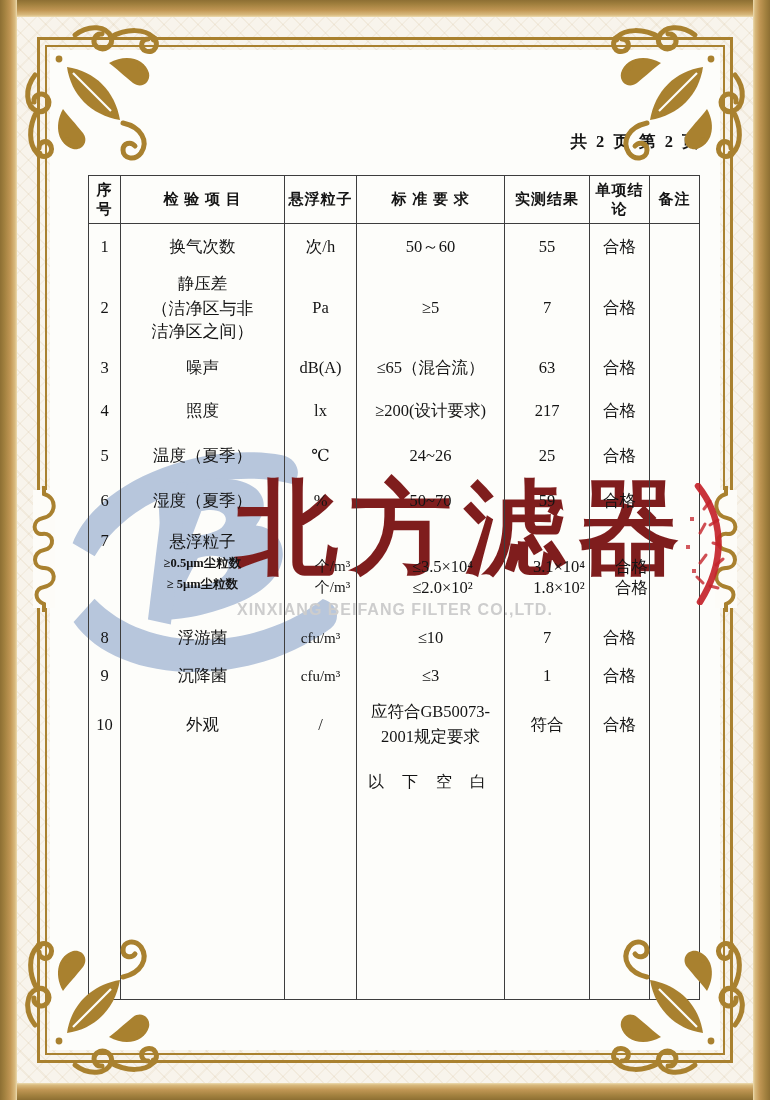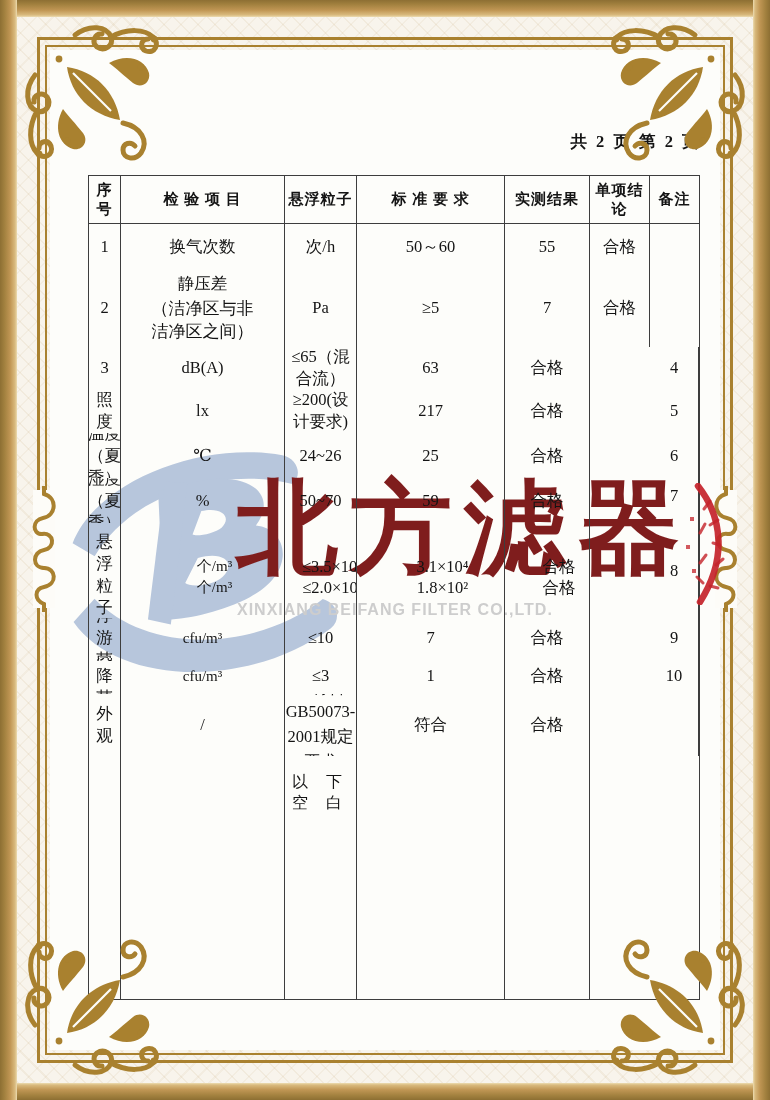--- a/index.html
+++ b/index.html
@@ -152,20 +152,21 @@
       <span>静压差</span>
       <span class="note">（洁净区与非洁净区之间）</span>
     </div>
     <div class="cell">Pa</div>
     <div class="cell">≥5</div>
     <div class="cell">7</div>
     <div class="cell">合格</div>
     <div class="cell c7"></div>
 
     <div class="cell">3</div>
+    <div class="cell">噪声</div>
     <div class="cell">dB(A)</div>
     <div class="cell">≤65（混合流）</div>
     <div class="cell">63</div>
     <div class="cell">合格</div>
     <div class="cell c7"></div>
 
     <div class="cell">4</div>
     <div class="cell">照度</div>
     <div class="cell">lx</div>
     <div class="cell">≥200(设计要求)</div>

